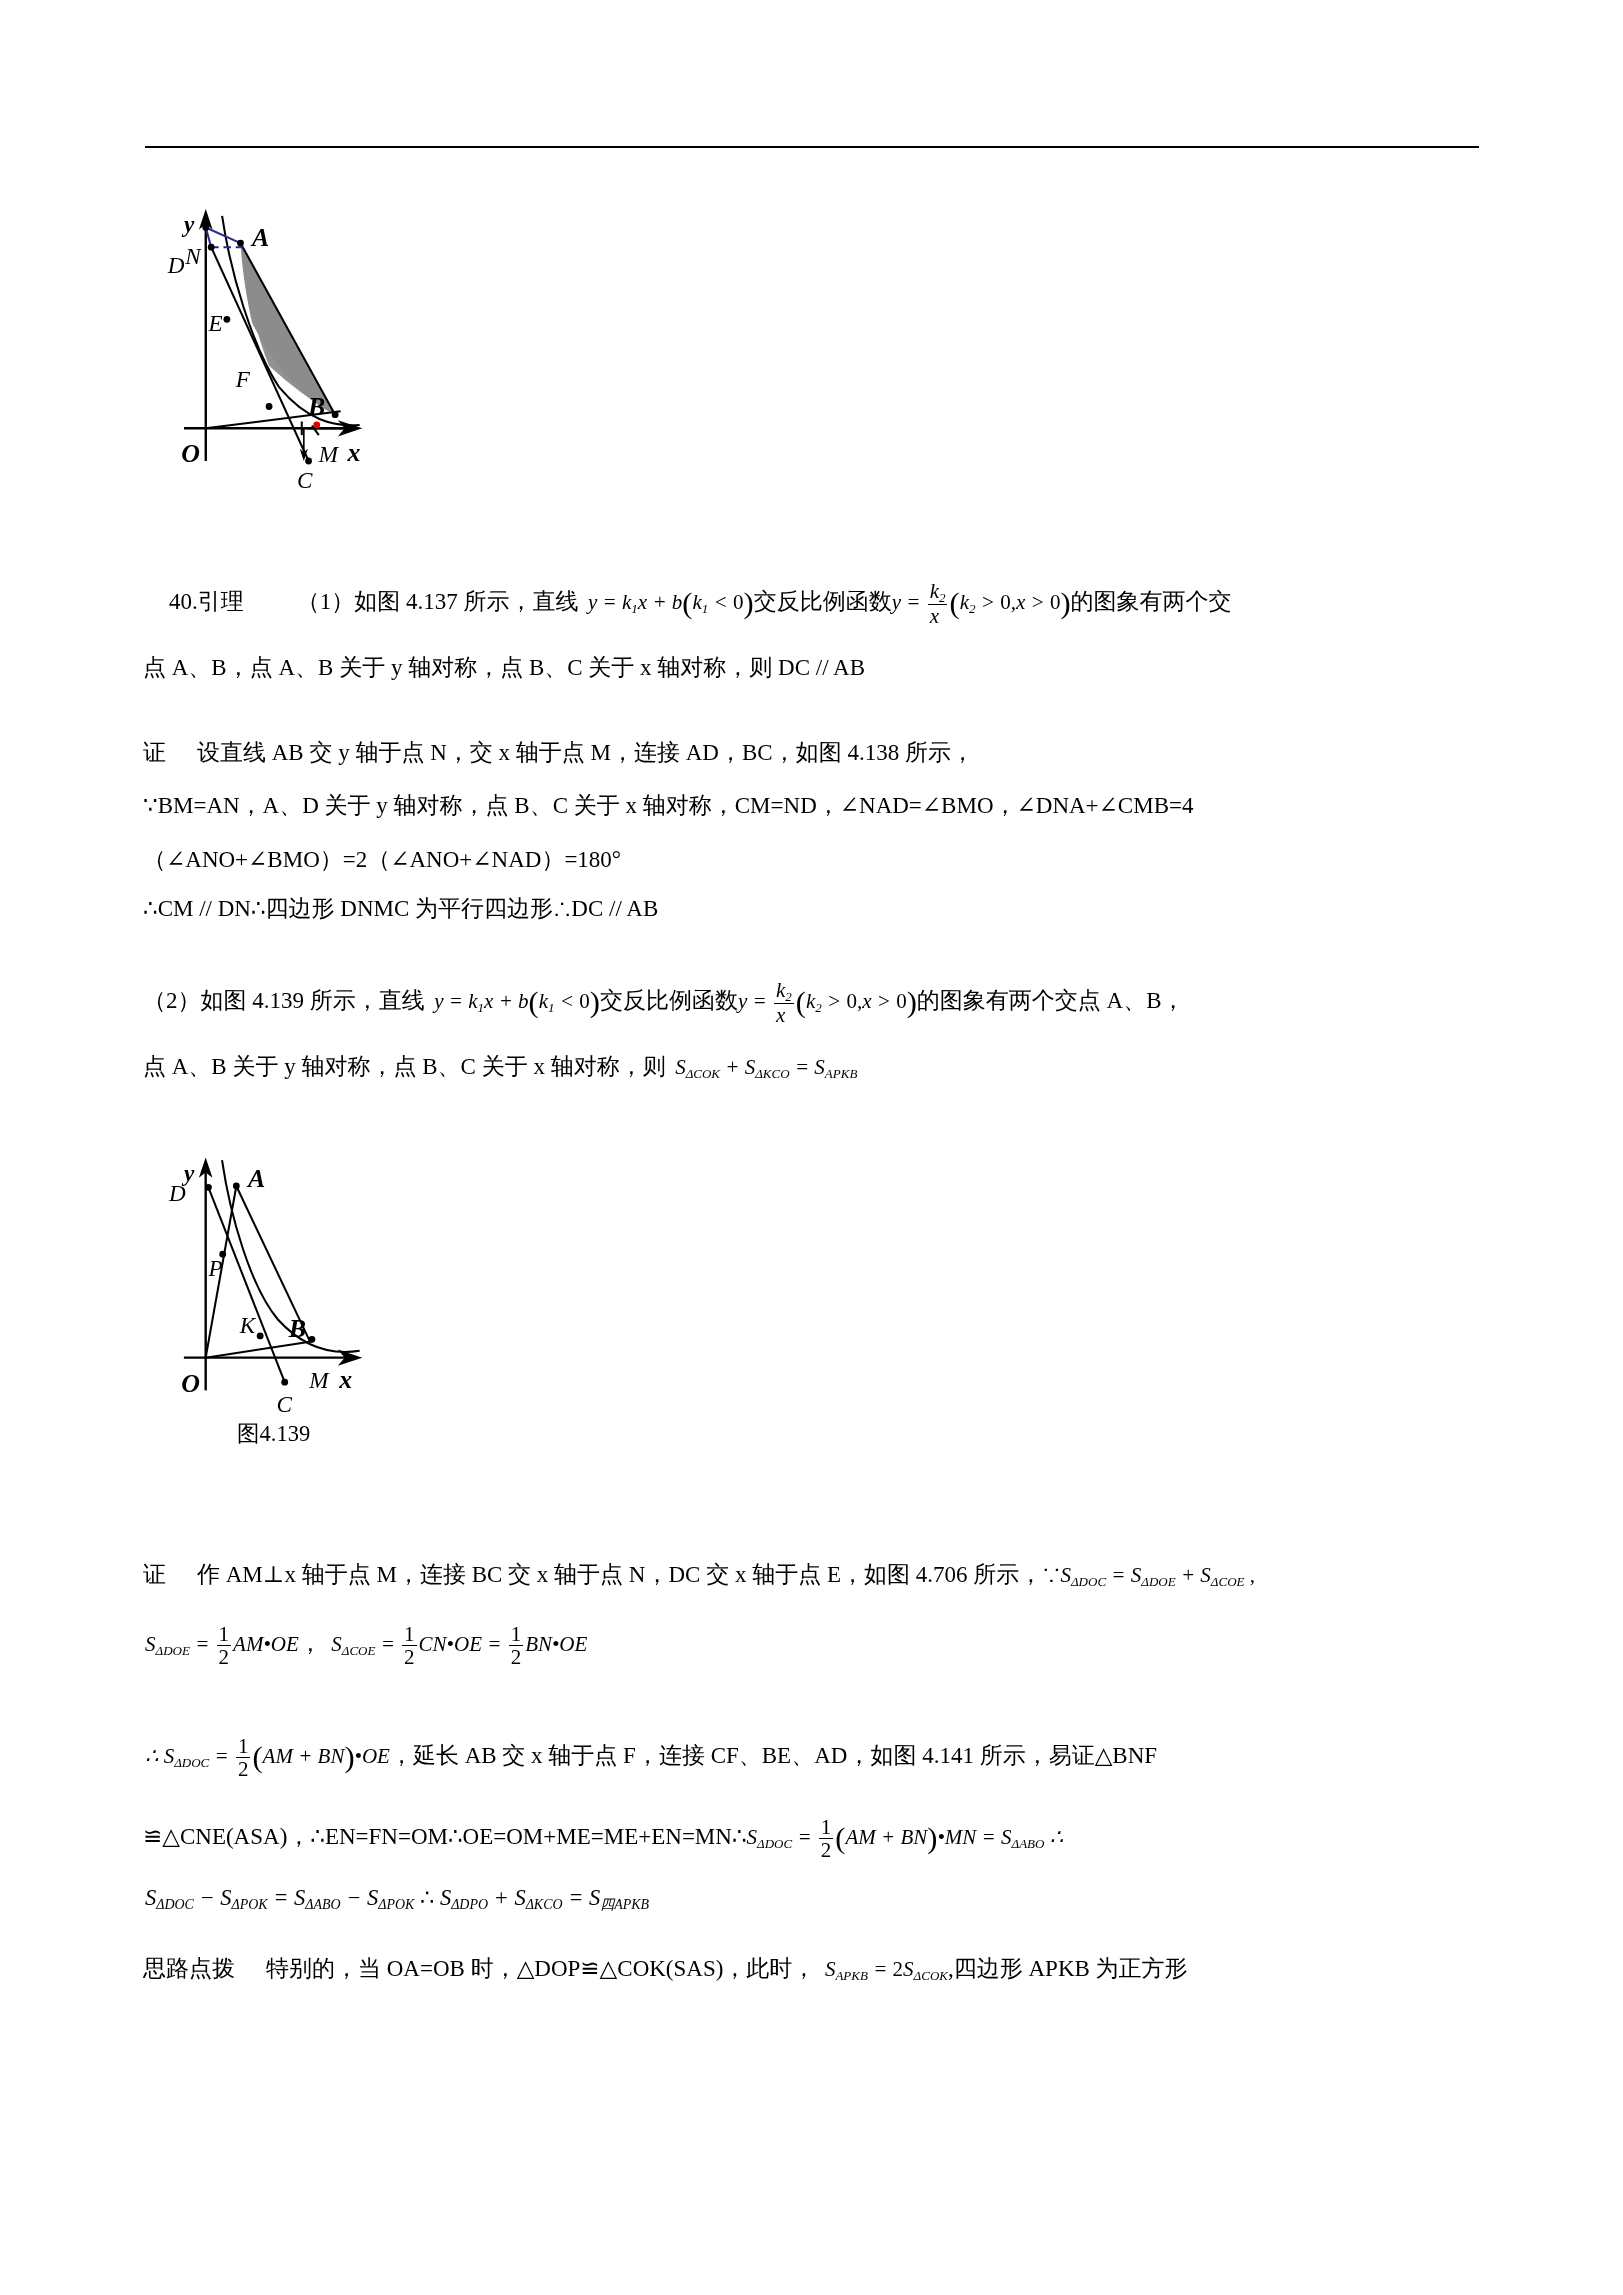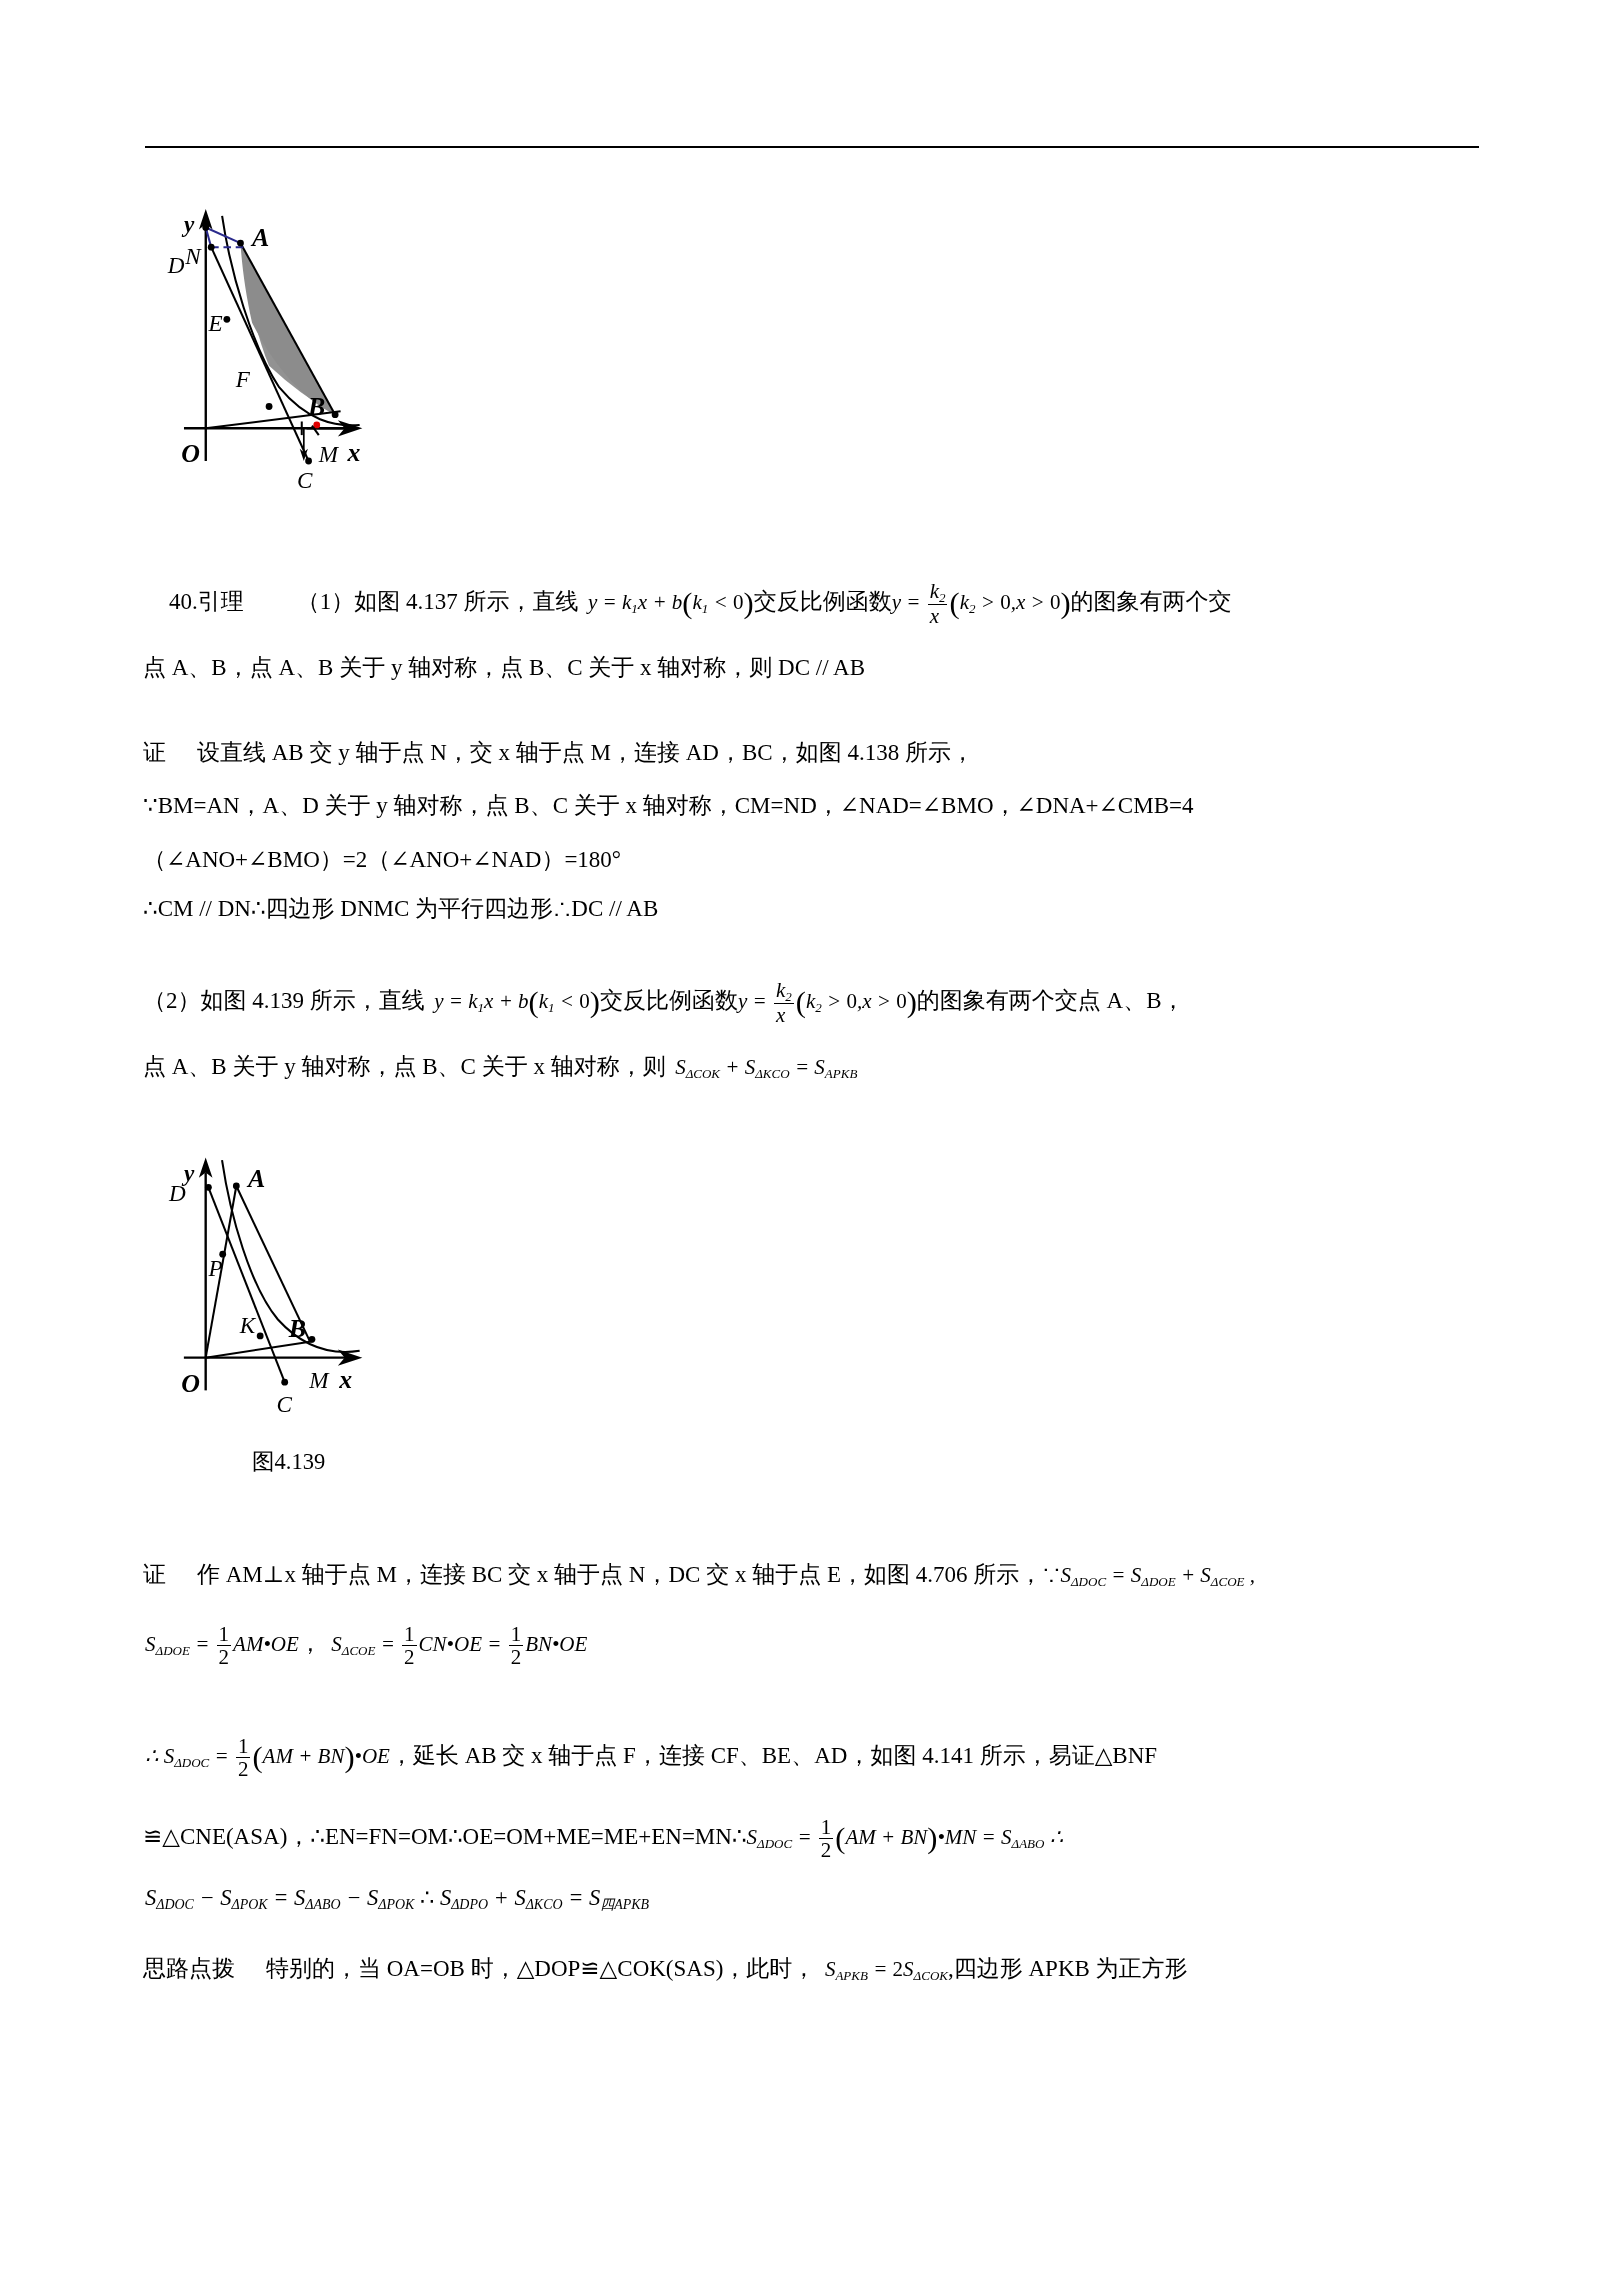--- a/index.html
+++ b/index.html
@@ -229,21 +229,21 @@
       <text x="38" y="82" class="lbl" font-size="34">D</text>
       <text x="154" y="62" class="lblb" font-size="38">A</text>
       <text x="96" y="192" class="lbl" font-size="34">P</text>
       <text x="142" y="276" class="lbl" font-size="34">K</text>
       <text x="214" y="282" class="lblb" font-size="38">B</text>
       <text x="244" y="356" class="lbl" font-size="34">M</text>
       <text x="288" y="356" class="lblb" font-size="38">x</text>
       <text x="196" y="392" class="lbl" font-size="34">C</text>
       <text x="56" y="362" class="lblb" font-size="38">O</text>
     </svg>
-    <div class="fig-caption" style="left:109px; top:273px;margin-top:28px;">图4.139</div>
+    <div class="fig-caption" style="left:94px; top:273px;">图4.139</div>
   </div>
 
   <div class="line" style="left:143px; top:1563px;">
     <span class="cn">证</span><span class="spw"></span><span class="cn">作 AM⊥x 轴于点 M，连接 BC 交 x 轴于点 N，DC 交 x 轴于点 E，如图 4.706 所示，∵</span><span class="mathblock"><span class="mi">S</span><span class="sub">ΔDOC</span> = <span class="mi">S</span><span class="sub">ΔDOE</span> + <span class="mi">S</span><span class="sub">ΔCOE</span> ,</span>
   </div>
 
   <div class="line" style="left:145px; top:1624px;">
     <span class="mathblock"><span class="mi">S</span><span class="sub">ΔDOE</span> = <span class="frac"><span class="num"><span class="upr">1</span></span><span class="den"><span class="upr">2</span></span></span><span class="mi">AM</span>•<span class="mi">OE</span></span><span class="cn">，</span><span class="sp"></span><span class="mathblock"><span class="mi">S</span><span class="sub">ΔCOE</span> = <span class="frac"><span class="num"><span class="upr">1</span></span><span class="den"><span class="upr">2</span></span></span><span class="mi">CN</span>•<span class="mi">OE</span> = <span class="frac"><span class="num"><span class="upr">1</span></span><span class="den"><span class="upr">2</span></span></span><span class="mi">BN</span>•<span class="mi">OE</span></span>
   </div>
 

